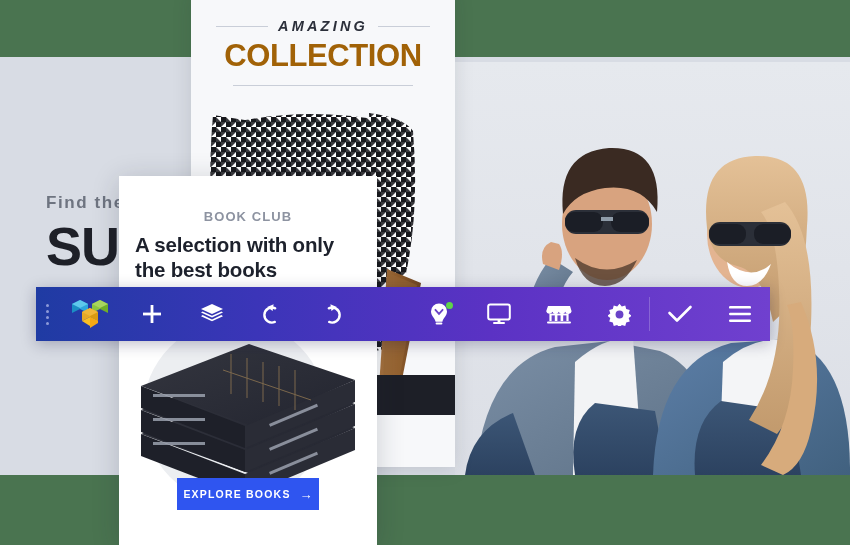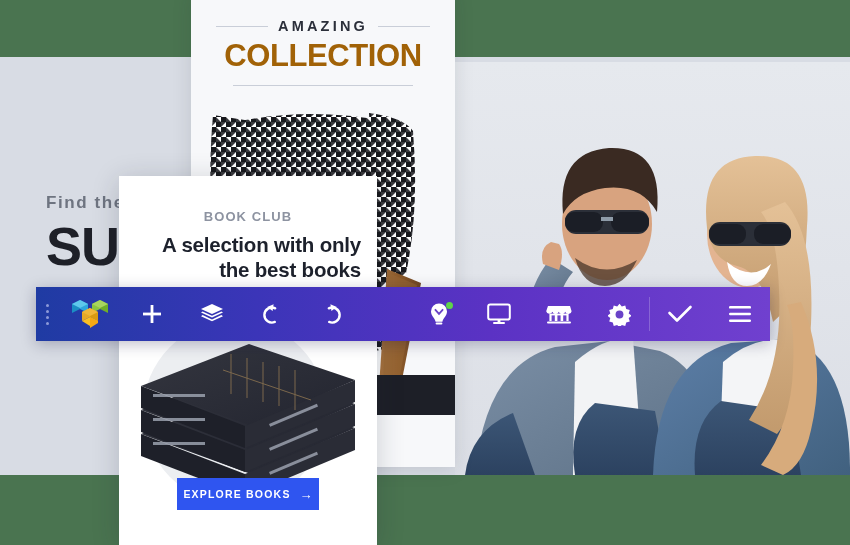--- a/index.html
+++ b/index.html
@@ -50,21 +50,21 @@
     width: 264px; height: 475px;
     background: #f7f8fa;
     box-shadow: 0 2px 18px rgba(30,35,50,.13);
     overflow: hidden;
   }
   #collection-head { padding: 26px 20px 0; text-align: center; }
   .rule-row { display: flex; align-items: center; justify-content: center; gap: 10px; }
   .rule { flex: 1 1 auto; height: 1px; background: #c9ced8; max-width: 52px; }
   #amazing {
     font-size: 14.5px; font-weight: 700; color: #2b2f3a;
-    letter-spacing: 3.2px; white-space: nowrap;
+    letter-spacing: 3.2px; white-space: nowrap; font-style: italic;
   }
   #collection {
     font-size: 31px; font-weight: 800; color: #a16207;
     letter-spacing: -0.4px; margin-top: 6px; line-height: 1.05;
   }
   #rule-under { height: 1px; background: #c9ced8; margin: 12px 22px 0; }
   #check-discounts {
     font-size: 12.5px; font-weight: 600; color: #565c68;
     letter-spacing: 2.6px; margin-top: 12px; white-space: nowrap;
   }
@@ -85,21 +85,21 @@
     background: #ffffff;
     box-shadow: 0 4px 26px rgba(28,33,48,.20);
     overflow: hidden;
   }
   #book-kicker {
     margin-top: 33px; text-align: center;
     font-size: 13px; font-weight: 600;
     color: #8d93a1; letter-spacing: 1.1px;
   }
   #book-title {
-    margin: 9px 16px 0; text-align: right;
+    margin: 9px 16px 0; text-align: left;
     font-size: 20.5px; font-weight: 700; color: #1d212c;
     line-height: 1.2; letter-spacing: -0.2px;
   }
   #books-art {
     position: absolute; left: 0; top: 108px; width: 258px; height: 240px;
   }
   #books-art svg { display: block; width: 100%; height: 100%; }
   #explore-btn {
     position: absolute; left: 58px; top: 302px;
     width: 142px; height: 32px;

